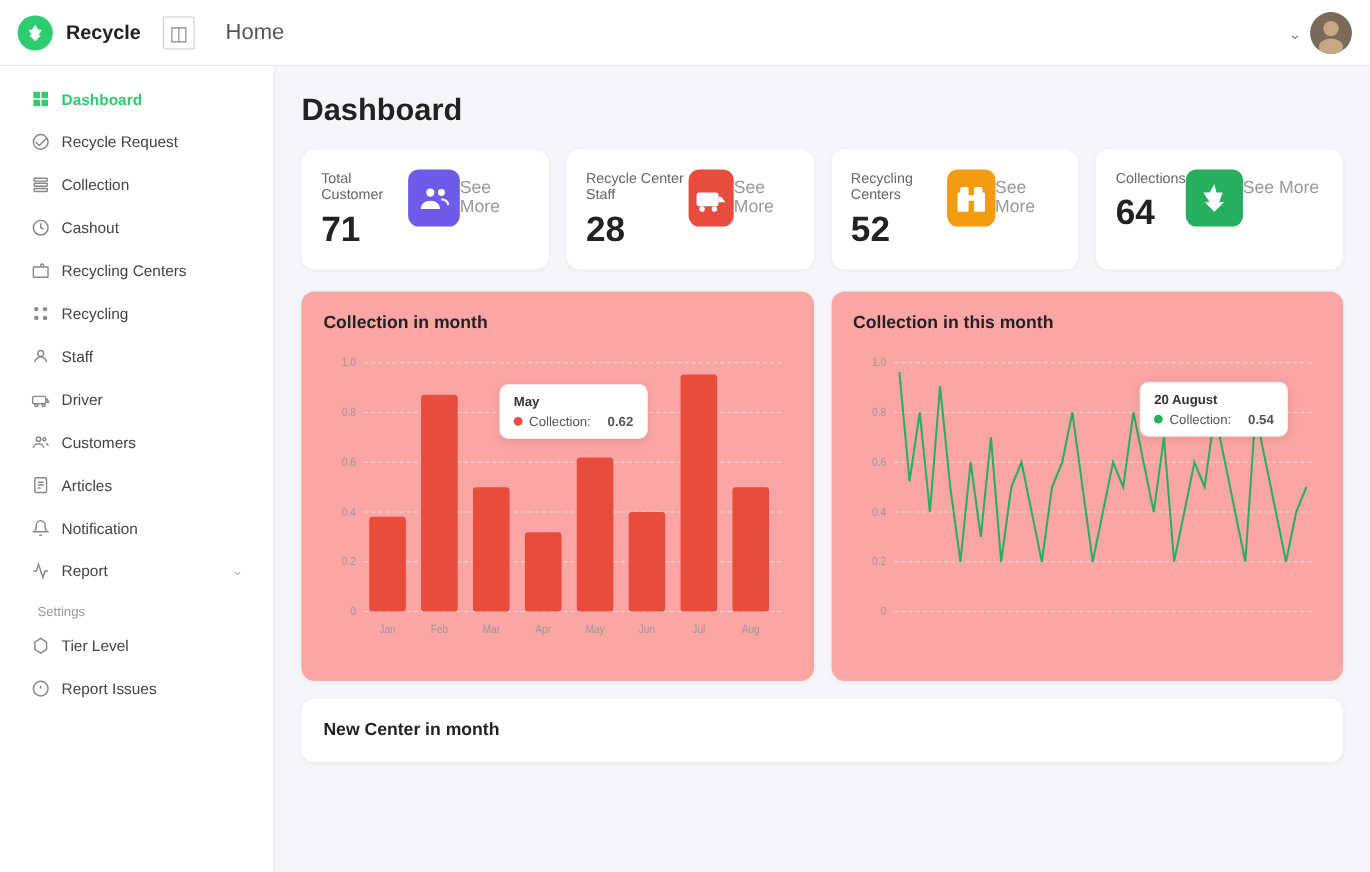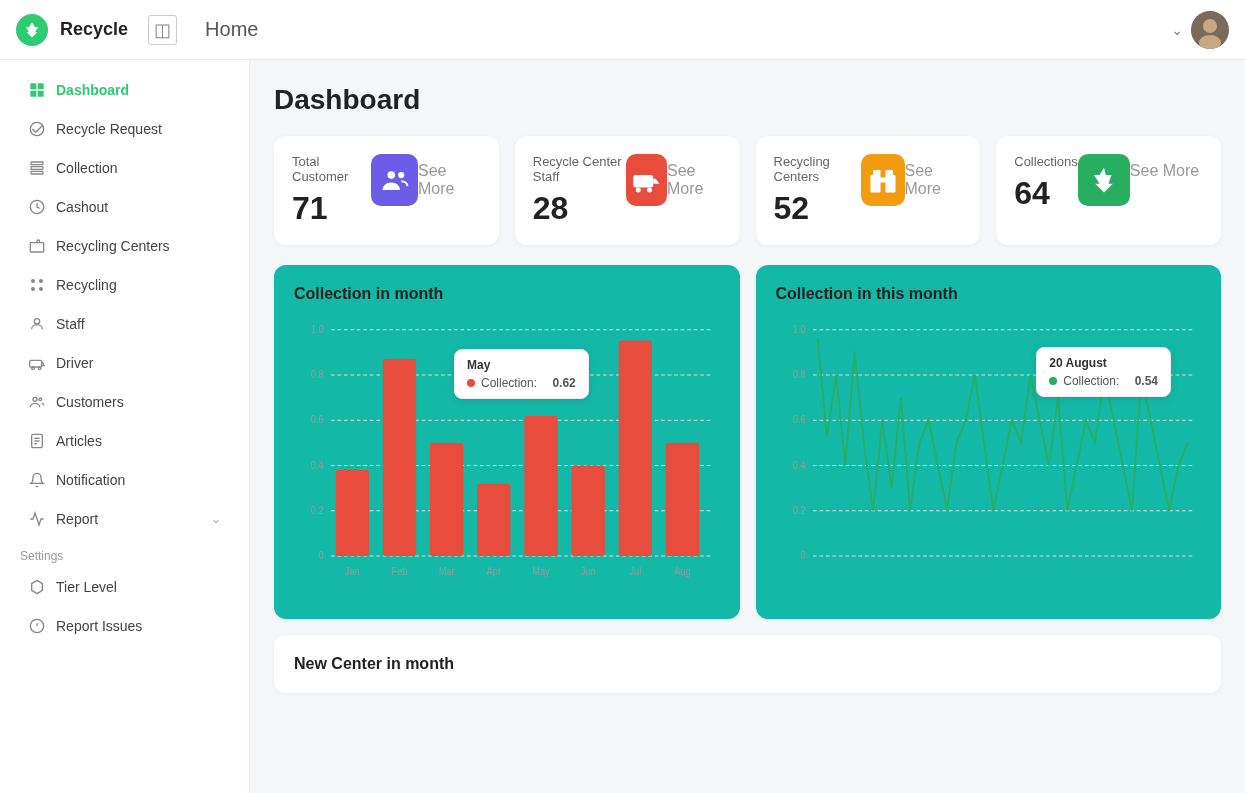--- a/index.html
+++ b/index.html
@@ -18,21 +18,21 @@
     .avatar svg { width: 38px; height: 38px; }
 
     
     .main-layout { display: flex; flex: 1; overflow: hidden; }
 
     
     .sidebar { width: 250px; background: #fff; border-right: 1px solid #e8e8e8; overflow-y: auto; padding: 10px 0; flex-shrink: 0; }
     .sidebar-item { display: flex; align-items: center; gap: 10px; padding: 10px 20px; cursor: pointer; font-size: 14px; color: #444; border-radius: 6px; margin: 1px 8px; }
     .sidebar-item.active { color: #2ecc71; font-weight: 600; }
     .sidebar-item .icon { width: 18px; height: 18px; display: flex; align-items: center; justify-content: center; flex-shrink: 0; }
-    .sidebar-section { font-size: 12px; color: #999; padding: 10px 20px 4px; font-weight: 500; }
+    .sidebar-section { font-size: 12px; color: #999; padding: 10px 34px 4px; font-weight: 500; }
     .sidebar-item .chevron { margin-left: auto; font-size: 12px; color: #aaa; }
 
     
     .content { flex: 1; overflow-y: auto; padding: 24px; }
     .page-title { font-size: 28px; font-weight: 700; color: #222; margin-bottom: 20px; }
 
     
     .stat-cards { display: grid; grid-template-columns: repeat(4, 1fr); gap: 16px; margin-bottom: 20px; }
     .stat-card { background: #fff; border-radius: 12px; padding: 18px; display: flex; flex-direction: row; box-shadow: 0 1px 4px rgba(0,0,0,0.05); }
     .stat-card-header { display: flex; justify-content: space-between; align-items: flex-start; }
@@ -41,21 +41,21 @@
     .stat-icon.purple { background: #6c5ce7; }
     .stat-icon.red { background: #e74c3c; }
     .stat-icon.orange { background: #f39c12; }
     .stat-icon.green { background: #27ae60; }
     .stat-icon svg { width: 30px; height: 30px; fill: white; }
     .stat-value { font-size: 32px; font-weight: 700; color: #222; margin-top: 6px; }
     .stat-more { font-size: 16px; color: #999; margin-top: 8px; }
 
     
     .charts-row { display: grid; grid-template-columns: 1fr 1fr; gap: 16px; margin-bottom: 16px; }
-    .chart-card { background: #14b8a6; border-radius: 12px; padding: 20px; box-shadow: 0 1px 4px rgba(0,0,0,0.05); }
+    .chart-card { background: #fca5a5; border-radius: 12px; padding: 20px; box-shadow: 0 1px 4px rgba(0,0,0,0.05); }
     .chart-title { font-size: 16px; font-weight: 600; color: #222; margin-bottom: 16px; }
 
     
     .bar-chart-container { position: relative; height: 280px; }
     .bar-chart-svg { width: 100%; height: 100%; }
 
     
     .line-chart-container { position: relative; height: 280px; }
     .line-chart-svg { width: 100%; height: 100%; }
 

